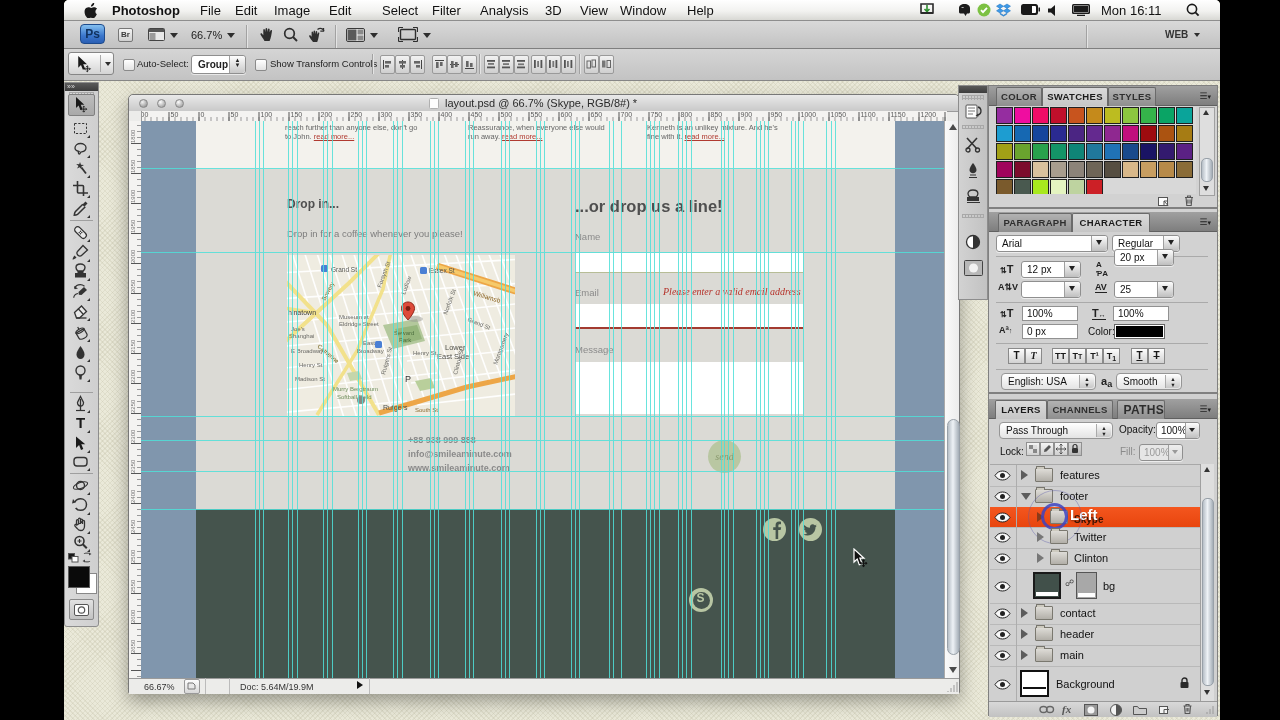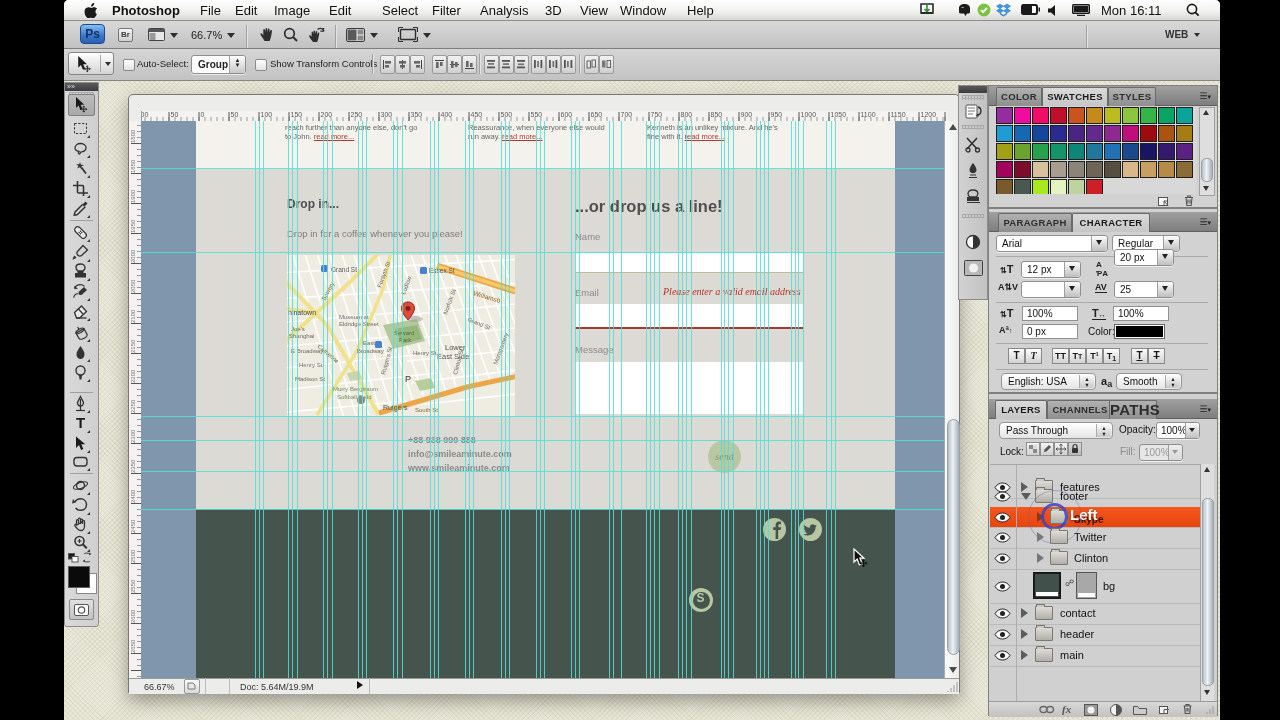--- a/index.html
+++ b/index.html
@@ -376,20 +376,29 @@
 <div class="a" style="left:11px;top:490px;width:19px;height:19px;background:#fff;border:1px solid #888"></div>
 <div class="a" style="left:3px;top:483px;width:20px;height:20px;background:#0a0a0a;border:1px solid #5a5a5a"></div>
 <div class="a" style="left:4px;top:516px;width:25px;height:21px;background:linear-gradient(#e2e2e2,#c2c2c2);border:1px solid #8a8a8a;border-radius:2px;box-sizing:border-box">
         <svg style="position:absolute;left:4px;top:4px" width="15" height="12">
           <rect x=".5" y=".5" width="14" height="11" rx="1.5" fill="#fdfdfd" stroke="#555"></rect>
           <circle cx="7.5" cy="6" r="3.2" fill="none" stroke="#555" stroke-width="1.2"></circle>
         </svg>
       </div>
 </div>
 <div id="docwin">
+<div id="dtitle">
+        <div class="tl" style="left:9.5px;background:radial-gradient(circle at 35% 30%,#f2f2f2,#a8a8a8 65%,#7e7e7e)"></div>
+        <div class="tl" style="left:27.5px"></div>
+        <div class="tl" style="left:45.5px"></div>
+        <svg class="a" style="left:300px;top:2.5px" width="10" height="11">
+          <rect x=".5" y=".5" width="9" height="10" rx="1" fill="#fdfdfd" stroke="#b0b0b0"></rect>
+        </svg>
+        <span class="a" style="left:316px;top:2px;font-size:11px;color:#2a2a2a;white-space:nowrap">layout.psd @ 66.7% (Skype, RGB/8#) *</span>
+      </div>
 <div id="hruler">
         <div class="a" style="left:0;top:6px;width:806px;height:4px;background:repeating-linear-gradient(90deg,#999 0 1px,transparent 1px 6px);background-position:-2.5px 0"></div>
         <div class="a" style="left:0;top:1px;width:806px;height:9px;background:repeating-linear-gradient(90deg,#555 0 1px,transparent 1px 30px);background-position:-2.5px 0"></div>
 <span class="a" style="left:-0.5px;top:0">00</span>
 <span class="a" style="left:29.5px;top:0">50</span>
 <span class="a" style="left:59.5px;top:0">0</span>
 <span class="a" style="left:89.5px;top:0">50</span>
 <span class="a" style="left:119.5px;top:0">100</span>
 <span class="a" style="left:149.5px;top:0">150</span>
 <span class="a" style="left:179.5px;top:0">200</span>
@@ -817,21 +826,21 @@
         <div style="position:absolute;right:1px;top:1px;bottom:1px;width:14px;background:linear-gradient(#fcfcfc,#c8c8c8);border-left:1px solid #aaa;border-radius:0 3px 3px 0;font-size:5.5px;line-height:6px;text-align:center;color:#222">
           <div style="margin-top:1px">▲</div>
           <div>▼</div>
         </div>
       </div>
 </div>
 <div class="a" style="left:924px;top:393px;width:230px;height:323px;background:#d0d0d0;border:1px solid #808080;box-sizing:border-box;font-size:10px;color:#111">
 <div class="a" style="left:0;top:5px;width:228px;height:19px;background:linear-gradient(#a0a0a0,#7e7e7e);border-bottom:1px solid #606060">
         <div class="a" style="left:6px;top:1px;width:50px;height:18px;background:linear-gradient(#dadada,#c6c6c6);border:1px solid #6a6a6a;border-bottom:none;border-radius:2px 2px 0 0;font-size:9.5px;font-weight:bold;color:#1a1a1a;text-align:center;line-height:18px;letter-spacing:.3px">LAYERS</div>
         <div class="a" style="left:58px;top:1px;width:64px;height:18px;background:linear-gradient(#b2b2b2,#8e8e8e);border:1px solid #6a6a6a;border-bottom:none;border-radius:2px 2px 0 0;font-size:9.5px;font-weight:bold;color:#2e2e2e;text-align:center;line-height:18px;letter-spacing:.3px">CHANNELS</div>
-        <div class="a" style="left:120px;top:1px;width:46px;height:18px;background:linear-gradient(#b2b2b2,#8e8e8e);border:1px solid #6a6a6a;border-bottom:none;border-radius:2px 2px 0 0;font-size:15px;font-weight:bold;color:#2e2e2e;text-align:left;line-height:18px;letter-spacing:.3px">PATHS</div>
+        <div class="a" style="left:128px;top:1px;width:46px;height:18px;background:linear-gradient(#b2b2b2,#8e8e8e);border:1px solid #6a6a6a;border-bottom:none;border-radius:2px 2px 0 0;font-size:12px;font-weight:bold;color:#2e2e2e;text-align:right;line-height:18px;letter-spacing:.3px">PATHS</div>
         <div class="a" style="right:6px;top:5px;font-size:9px;color:#222">☰<span style="font-size:7px">▾</span></div>
       </div>
 <div style="position:absolute;background:linear-gradient(#fff,#e4e4e4);border:1px solid #969696;border-radius:4px;left:10px;top:28px;width:112px;height:15px">
         <span class="a" style="left:6px;top:2px">Pass Through</span>
         <div style="position:absolute;right:1px;top:1px;bottom:1px;width:14px;background:linear-gradient(#fcfcfc,#c8c8c8);border-left:1px solid #aaa;border-radius:0 3px 3px 0;font-size:5.5px;line-height:6px;text-align:center;color:#222">
           <div style="margin-top:1px">▲</div>
           <div>▼</div>
         </div>
       </div>
 <div class="a" style="left:130px;top:30px">Opacity:</div>
@@ -859,21 +868,21 @@
           <path d="M4 5V3.5a2 2 0 014 0V5" fill="none" stroke="#333" stroke-width="1.2"></path>
         </svg></div>
 <div class="a" style="left:131px;top:52px;color:#8a8a8a">Fill:</div>
 <div class="combo" style="left:150px;top:50px;width:42px;height:15px;background:#e6e6e6">
         <span class="a" style="left:4px;top:2px;color:#9a9a9a">100%</span>
         <div class="dbtn" style="width:13px;background:linear-gradient(#eee,#d8d8d8)">
           <div style="position:absolute;left:3px;top:5px;width:0;height:0;border-left:3.5px solid transparent;border-right:3.5px solid transparent;border-top:4.5px solid #999"></div>
         </div>
       </div>
 <div class="a" style="left:1px;top:70px;width:210px;height:237px;background:#d0d0d0;border-top:1px solid #a8a8a8">
-<div class="a" style="left:0;top:12px;width:210px;height:21px;border-bottom:1px solid #b9b9b9">
+<div class="a" style="left:0;top:0px;width:210px;height:21px;border-bottom:1px solid #b9b9b9">
 <div class="a" style="left:4px;top:5px"><svg width="17" height="11" viewBox="0 0 17 11">
               <path d="M1 5.5C3 2.3 5.6 1 8.5 1s5.5 1.3 7.5 4.5C14 8.7 11.4 10 8.5 10S3 8.7 1 5.5z" fill="#f8f8f8" stroke="#222"></path>
               <circle cx="8.5" cy="5.5" r="2.5" fill="#222"></circle>
             </svg></div>
 <div class="tri-r" style="left:31px;top:5px"></div>
 <div class="folder" style="left:45px;top:3px"></div>
 <span class="a" style="left:70px;top:4px;font-size:11px">features</span>
 </div>
 <div class="a" style="left:0;top:21px;width:210px;height:21px;border-bottom:1px solid #b9b9b9">
 <div class="a" style="left:4px;top:5px"><svg width="17" height="11" viewBox="0 0 17 11">
@@ -948,20 +957,34 @@
 </div>
 <div class="a" style="left:0;top:180px;width:210px;height:21px;border-bottom:1px solid #b9b9b9">
 <div class="a" style="left:4px;top:5px"><svg width="17" height="11" viewBox="0 0 17 11">
               <path d="M1 5.5C3 2.3 5.6 1 8.5 1s5.5 1.3 7.5 4.5C14 8.7 11.4 10 8.5 10S3 8.7 1 5.5z" fill="#f8f8f8" stroke="#222"></path>
               <circle cx="8.5" cy="5.5" r="2.5" fill="#222"></circle>
             </svg></div>
 <div class="tri-r" style="left:31px;top:5px"></div>
 <div class="folder" style="left:45px;top:3px"></div>
 <span class="a" style="left:70px;top:4px;font-size:11px">main</span>
 </div>
+<div class="a" style="left:0;top:201px;width:210px;height:36px;border-bottom:1px solid #b9b9b9">
+<div class="a" style="left:4px;top:13px"><svg width="17" height="11" viewBox="0 0 17 11">
+              <path d="M1 5.5C3 2.3 5.6 1 8.5 1s5.5 1.3 7.5 4.5C14 8.7 11.4 10 8.5 10S3 8.7 1 5.5z" fill="#f8f8f8" stroke="#222"></path>
+              <circle cx="8.5" cy="5.5" r="2.5" fill="#222"></circle>
+            </svg></div>
+<div class="a" style="left:30px;top:4px;width:29px;height:27px;background:#fff;border:2px solid #111;box-sizing:border-box">
+            <div style="position:absolute;left:1px;bottom:1px;width:23px;height:5px;background:#fff;border-top:2px solid #111"></div>
+          </div>
+<span class="a" style="left:66px;top:12px;font-size:11px">Background</span>
+<svg class="a" style="left:189px;top:11px" width="11" height="12">
+            <rect x="1.5" y="5" width="8" height="6" rx="1" fill="#2a2a2a"></rect>
+            <path d="M3 5V3.5a2.5 2.5 0 015 0V5" fill="none" stroke="#2a2a2a" stroke-width="1.4"></path>
+          </svg>
+</div>
 <div class="a" style="left:26px;top:0;width:1px;height:237px;background:#adadad"></div>
 </div>
 <div class="a" style="left:211px;top:70px;width:14px;height:237px;background:#dedede;border-left:1px solid #a0a0a0;box-sizing:border-box">
         <div class="a" style="left:3px;top:3px;width:0;height:0;border-left:3.5px solid transparent;border-right:3.5px solid transparent;border-bottom:5px solid #333"></div>
         <div class="scrthumb" style="left:1px;top:34px;width:10px;height:186px;border-radius:5px"></div>
         <div class="a" style="left:3px;top:226px;width:0;height:0;border-left:3.5px solid transparent;border-right:3.5px solid transparent;border-top:5px solid #333"></div>
       </div>
 <div class="a" style="left:0;top:307px;width:228px;height:15px;background:linear-gradient(#d8d8d8,#c2c2c2);border-top:1px solid #9a9a9a">
         <svg class="a" style="left:50px;top:3px" width="16" height="9">
           <ellipse cx="4.5" cy="4.5" rx="3.5" ry="3" fill="none" stroke="#666" stroke-width="1.4"></ellipse>

